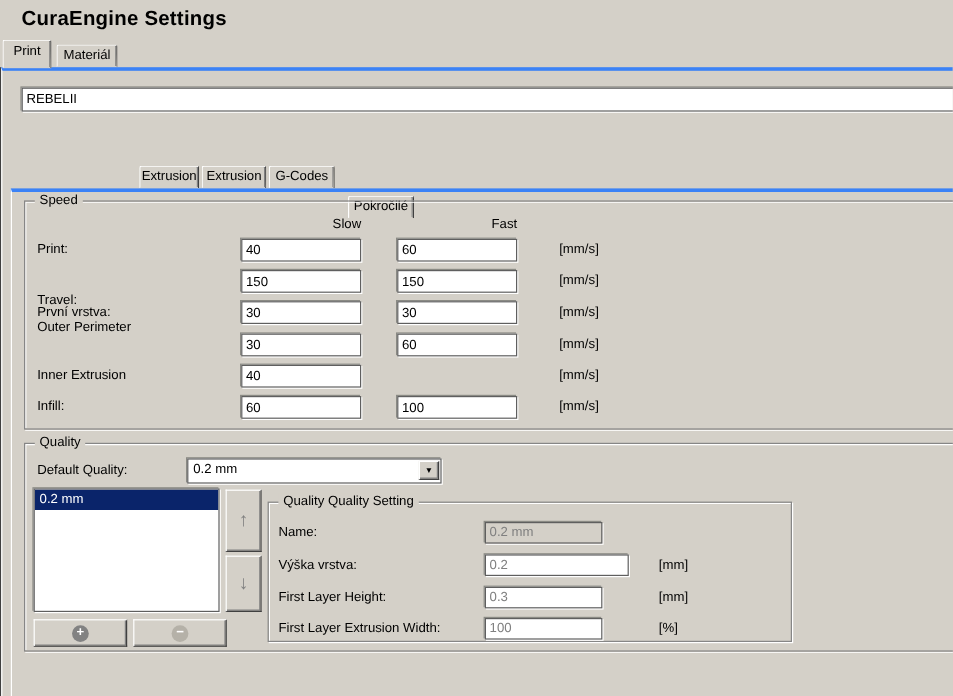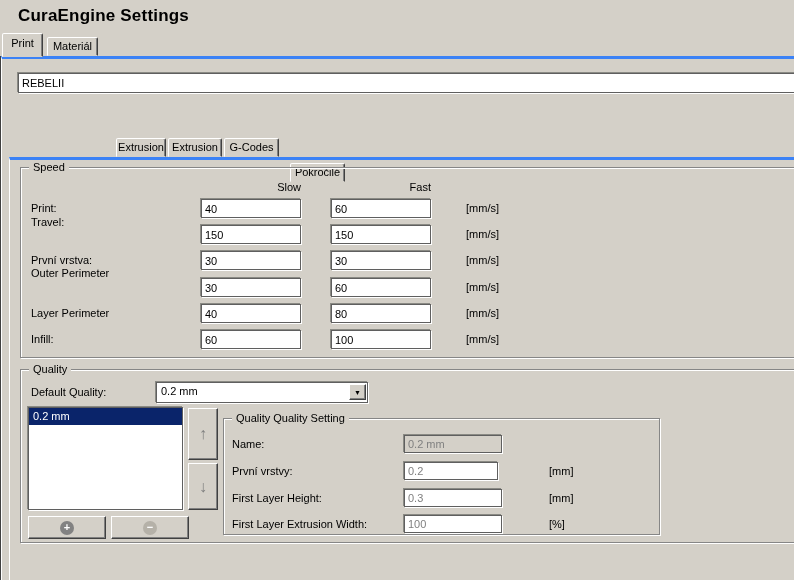--- a/index.html
+++ b/index.html
@@ -172,38 +172,37 @@
       <span class="grouplegend">Speed</span>
 
       <div class="colheader" style="left:180px; top:13px; width:100px;">Slow</div>
       <div class="colheader" style="left:310px; top:13px; width:100px;">Fast</div>
 
       <div class="rowlabel" style="left:10px; top:34px;">Print:</div>
       <input class="field abs" style="left: 180px; top: 31px; width: 100px; height: 19px;" value="40">
       <input class="field abs" style="left: 310px; top: 31px; width: 100px; height: 19px;" value="60">
       <div class="unit" style="left:445px; top:34px;">[mm/s]</div>
 
-      <div class="rowlabel" style="left:10px; top:48px;">Travel:</div>
+      <div class="rowlabel" style="left:10px; top:76px;">Travel:</div>
       <input class="field abs" style="left: 180px; top: 57px; width: 100px; height: 19px;" value="150">
       <input class="field abs" style="left: 310px; top: 57px; width: 100px; height: 19px;" value="150">
       <div class="unit" style="left:445px; top:60px;">[mm/s]</div>
 
       <div class="rowlabel" style="left:10px; top:86px;">První vrstva:</div>
       <input class="field abs" style="left: 180px; top: 83px; width: 100px; height: 19px;" value="30">
       <input class="field abs" style="left: 310px; top: 83px; width: 100px; height: 19px;" value="30">
       <div class="unit" style="left:445px; top:86px;">[mm/s]</div>
 
       <div class="rowlabel" style="left:10px; top:99px;">Outer Perimeter</div>
       <input class="field abs" style="left: 180px; top: 110px; width: 100px; height: 19px;" value="30">
       <input class="field abs" style="left: 310px; top: 110px; width: 100px; height: 19px;" value="60">
       <div class="unit" style="left:445px; top:113px;">[mm/s]</div>
 
-      <div class="rowlabel" style="left:10px; top:139px;">Layer Perimeter</div>
+      <div class="rowlabel" style="left:10px; top:139px;">Inner Extrusion</div>
       <input class="field abs" style="left: 180px; top: 136px; width: 100px; height: 19px;" value="40">
-      <input class="field abs" style="left: 310px; top: 136px; width: 100px; height: 19px;" value="80">
       <div class="unit" style="left:445px; top:139px;">[mm/s]</div>
 
       <div class="rowlabel" style="left:10px; top:165px;">Infill:</div>
       <input class="field abs" style="left: 180px; top: 162px; width: 100px; height: 19px;" value="60">
       <input class="field abs" style="left: 310px; top: 162px; width: 100px; height: 19px;" value="100">
       <div class="unit" style="left:445px; top:165px;">[mm/s]</div>
     </div>
 
     <div class="groupbox abs" style="left:10px; top:209px; width:780px; height:174px;">
       <span class="grouplegend">Quality</span>
@@ -232,22 +231,22 @@
       <div class="btn" style="left:90px; top:146px; width:78px; height:23px;">
         <span class="circle remove">−</span>
       </div>
 
       <div class="groupbox abs" style="left:202px; top:48px; width:437px; height:117px;">
         <span class="grouplegend">Quality Quality Setting</span>
 
         <div class="rowlabel" style="left:8px; top:19px;text-align:center;">Name:</div>
         <input class="field ro-gray abs" style="left: 180px; top: 16px; width: 98px; height: 18px;" readonly="" value="0.2 mm">
 
-        <div class="rowlabel" style="left:8px; top:46px;">První vrstvy:</div>
-        <input class="field ro-white abs" style="left: 180px; top: 43px; width: 94px; height: 18px;" readonly="" value="0.2">
+        <div class="rowlabel" style="left:8px; top:46px;">Výška vrstva:</div>
+        <input class="field ro-white abs" style="left: 180px; top: 43px; width: 120px; height: 18px;" readonly="" value="0.2">
         <div class="unit" style="left:325px; top:46px;">[mm]</div>
 
         <div class="rowlabel" style="left:8px; top:73px;">First Layer Height:</div>
         <input class="field ro-white abs" style="left: 180px; top: 70px; width: 98px; height: 18px;" readonly="" value="0.3">
         <div class="unit" style="left:325px; top:73px;">[mm]</div>
 
         <div class="rowlabel" style="left:8px; top:99px;">First Layer Extrusion Width:</div>
         <input class="field ro-white abs" style="left: 180px; top: 96px; width: 98px; height: 18px;" readonly="" value="100">
         <div class="unit" style="left:325px; top:99px;">[%]</div>
       </div>

